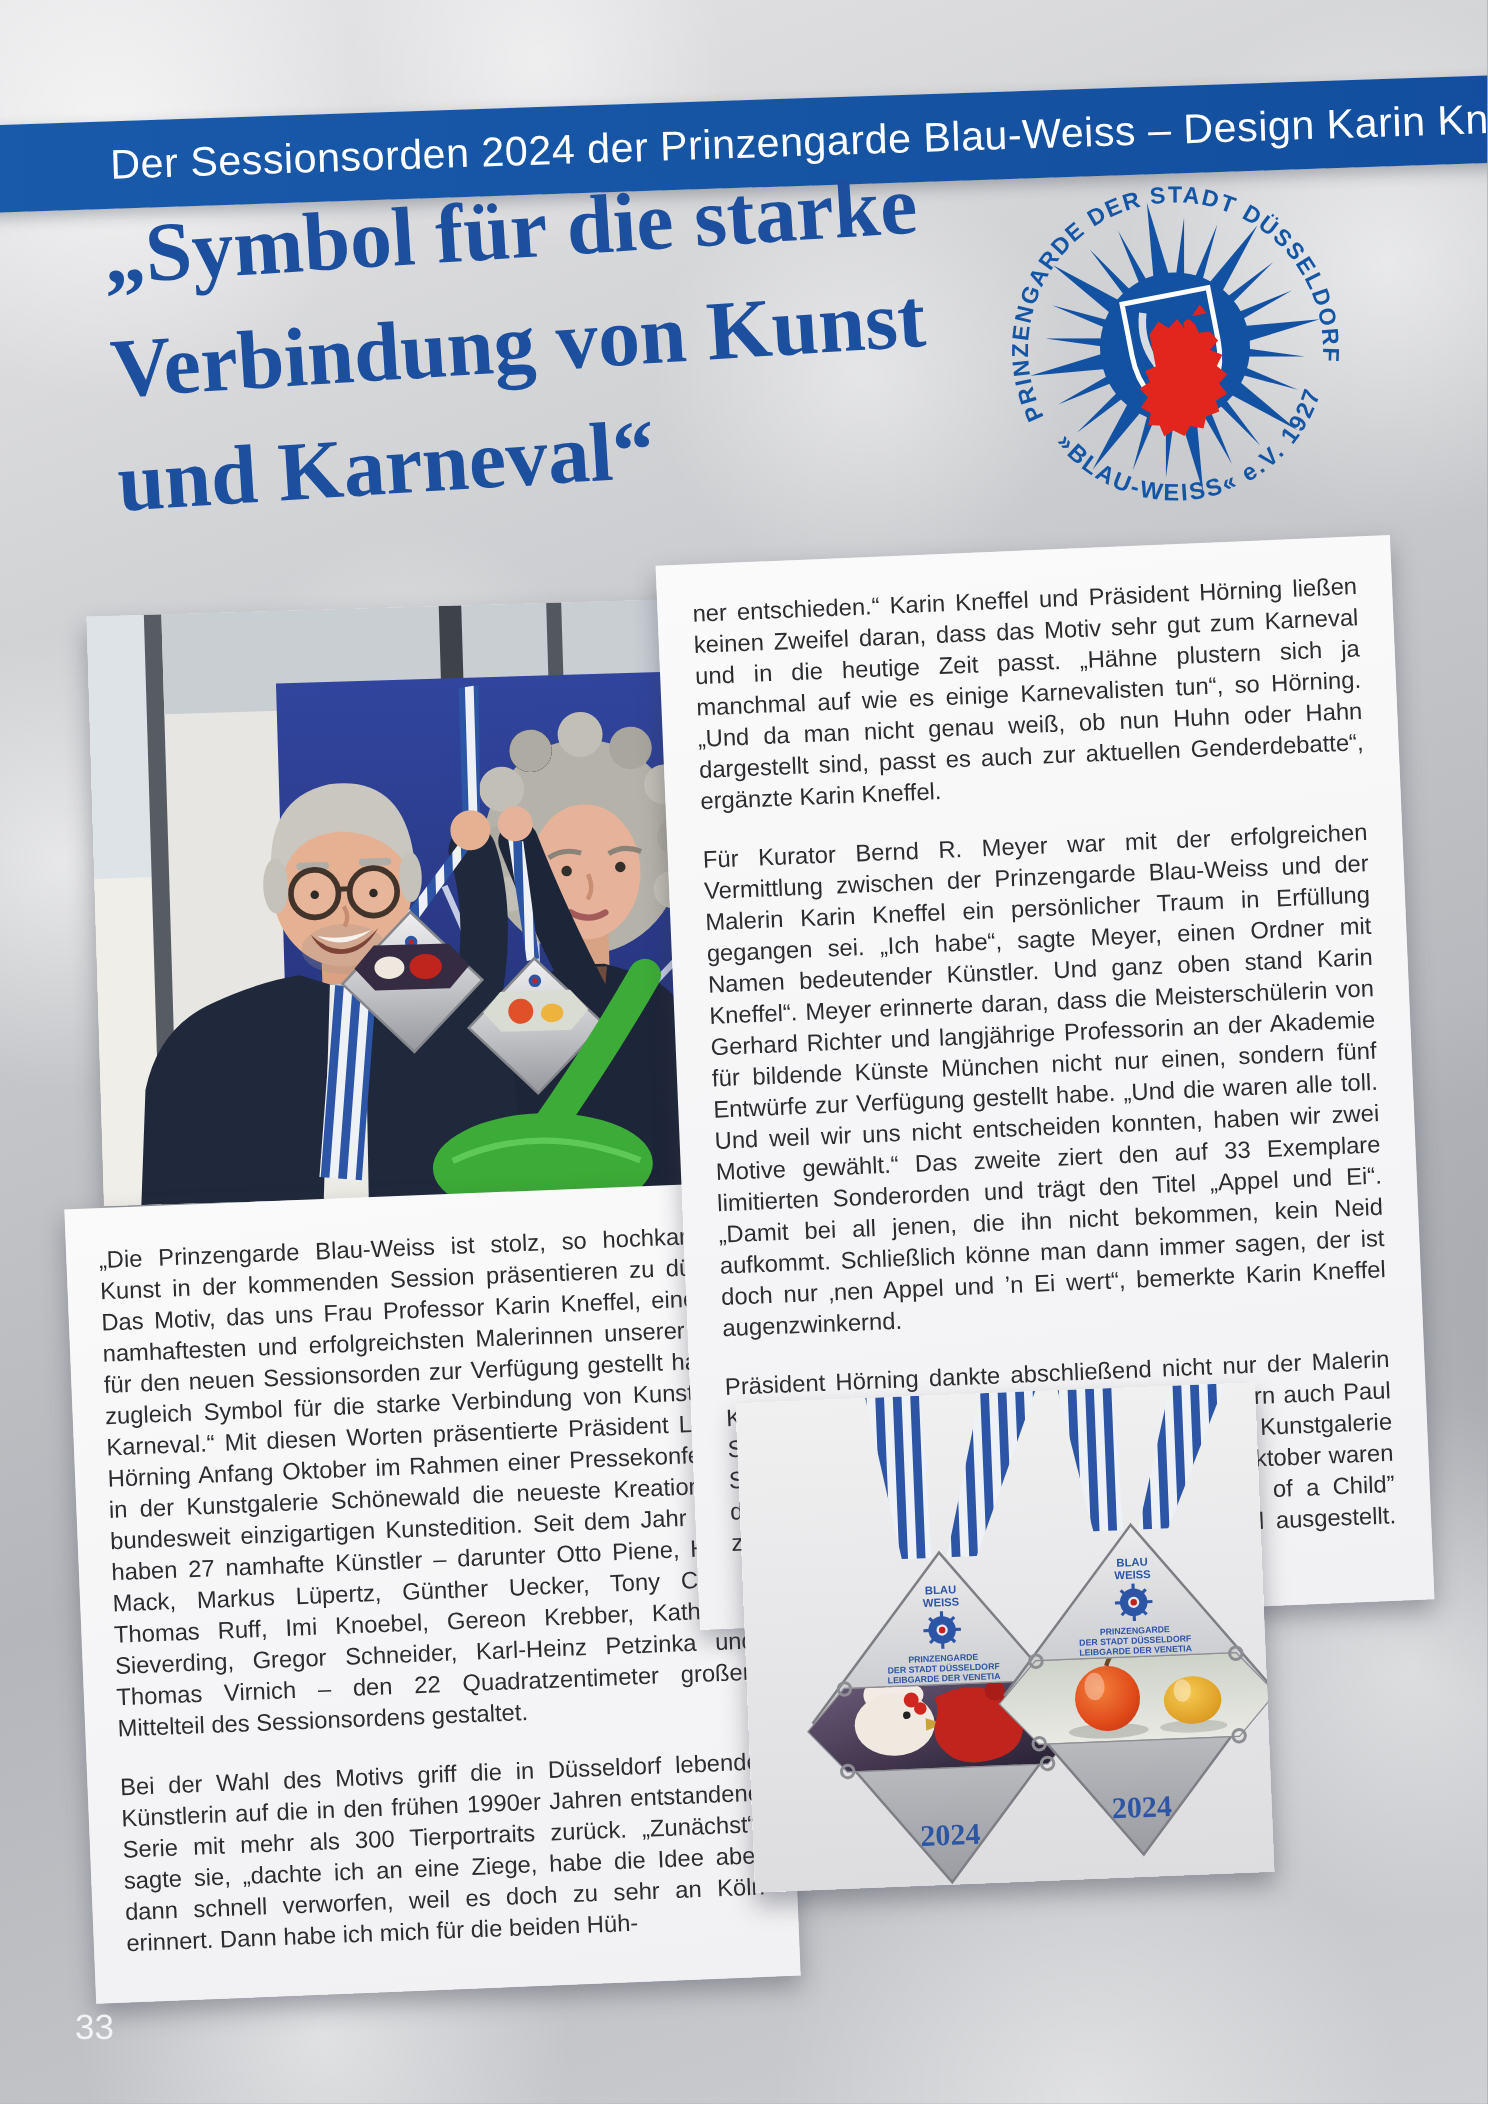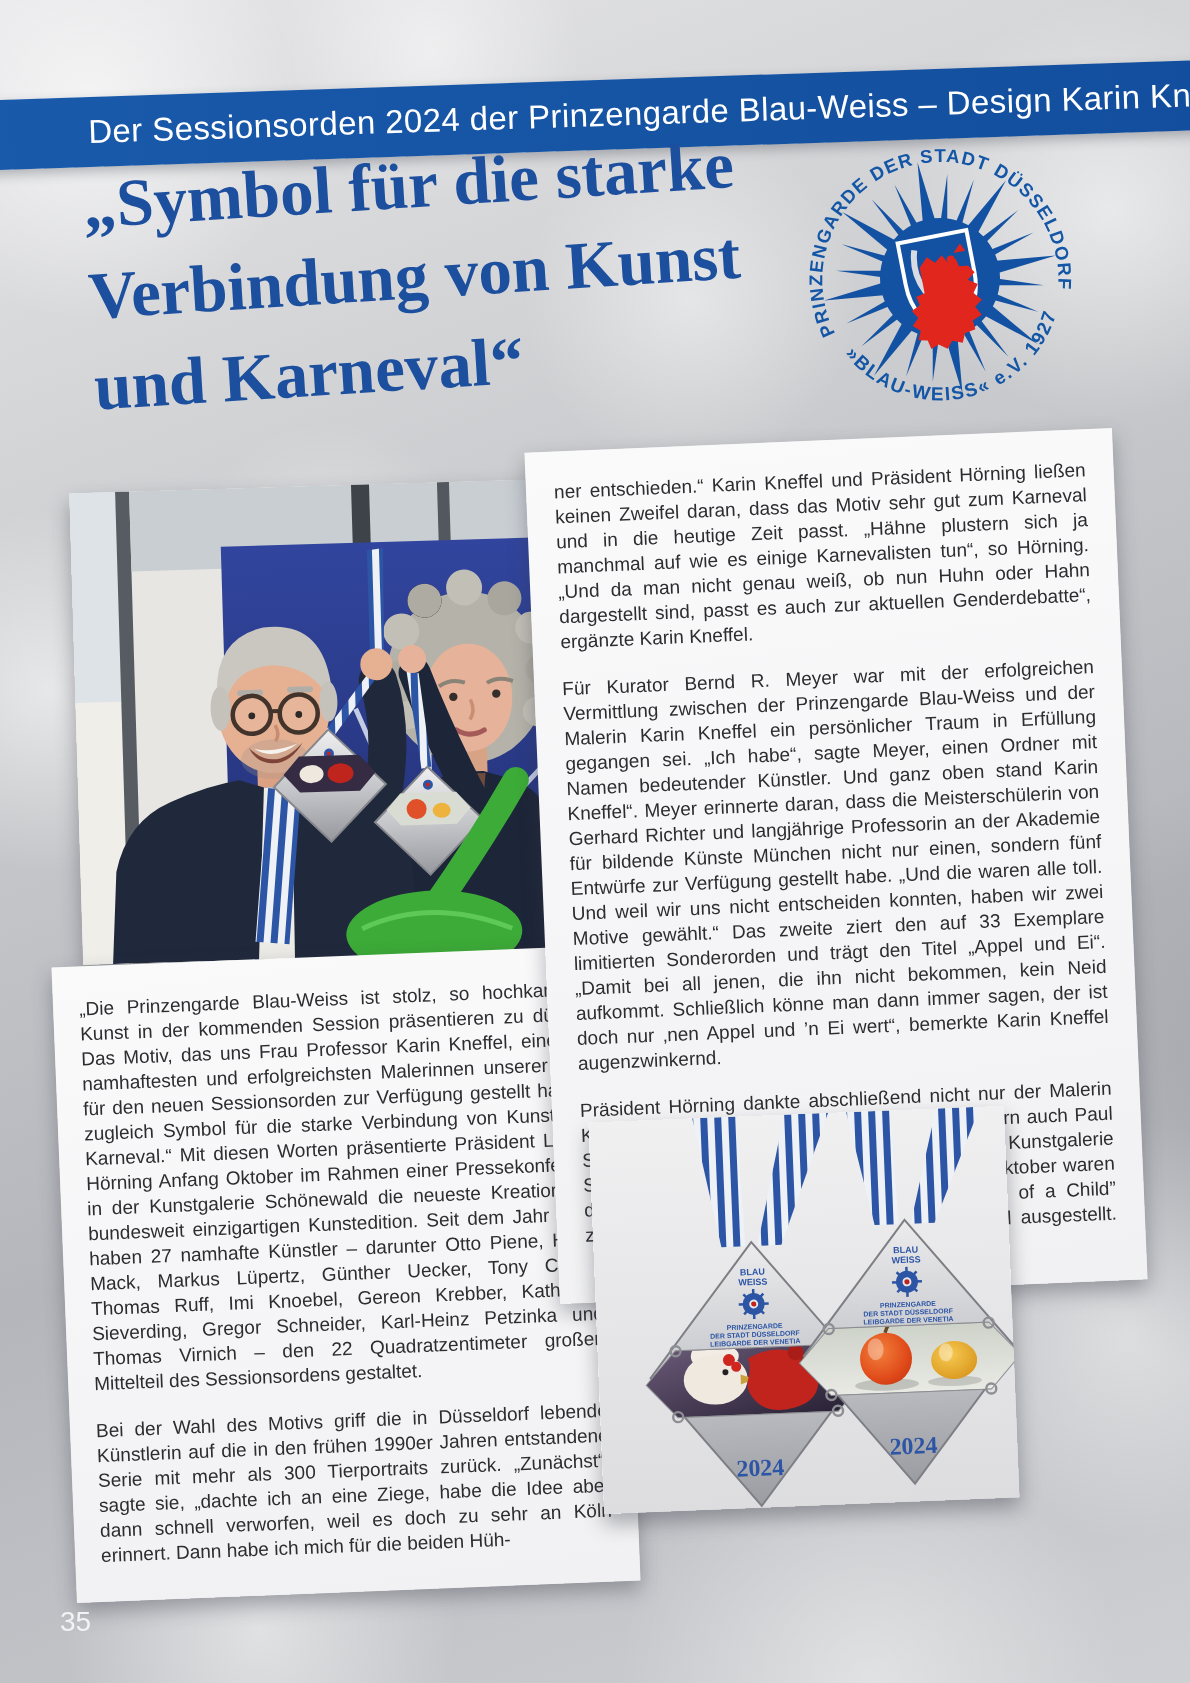--- a/index.html
+++ b/index.html
@@ -393,15 +393,15 @@
         </g>
         <circle cx="232" cy="216" r="5" fill="none" stroke="#8d8e93" stroke-width="2.4"></circle>
         <circle cx="392" cy="216" r="5" fill="none" stroke="#8d8e93" stroke-width="2.4"></circle>
         <circle cx="232" cy="282" r="5" fill="none" stroke="#8d8e93" stroke-width="2.4"></circle>
         <circle cx="392" cy="282" r="5" fill="none" stroke="#8d8e93" stroke-width="2.4"></circle>
         <text x="312" y="344" text-anchor="middle" class="medal-year" font-size="24" fill="#2d55a5">2024</text>
       </g>
     </svg>
   </div>
 
-  <div class="page-num">35</div>
+  <div class="page-num">33</div>
 
 </div>
 
 </body></html>

